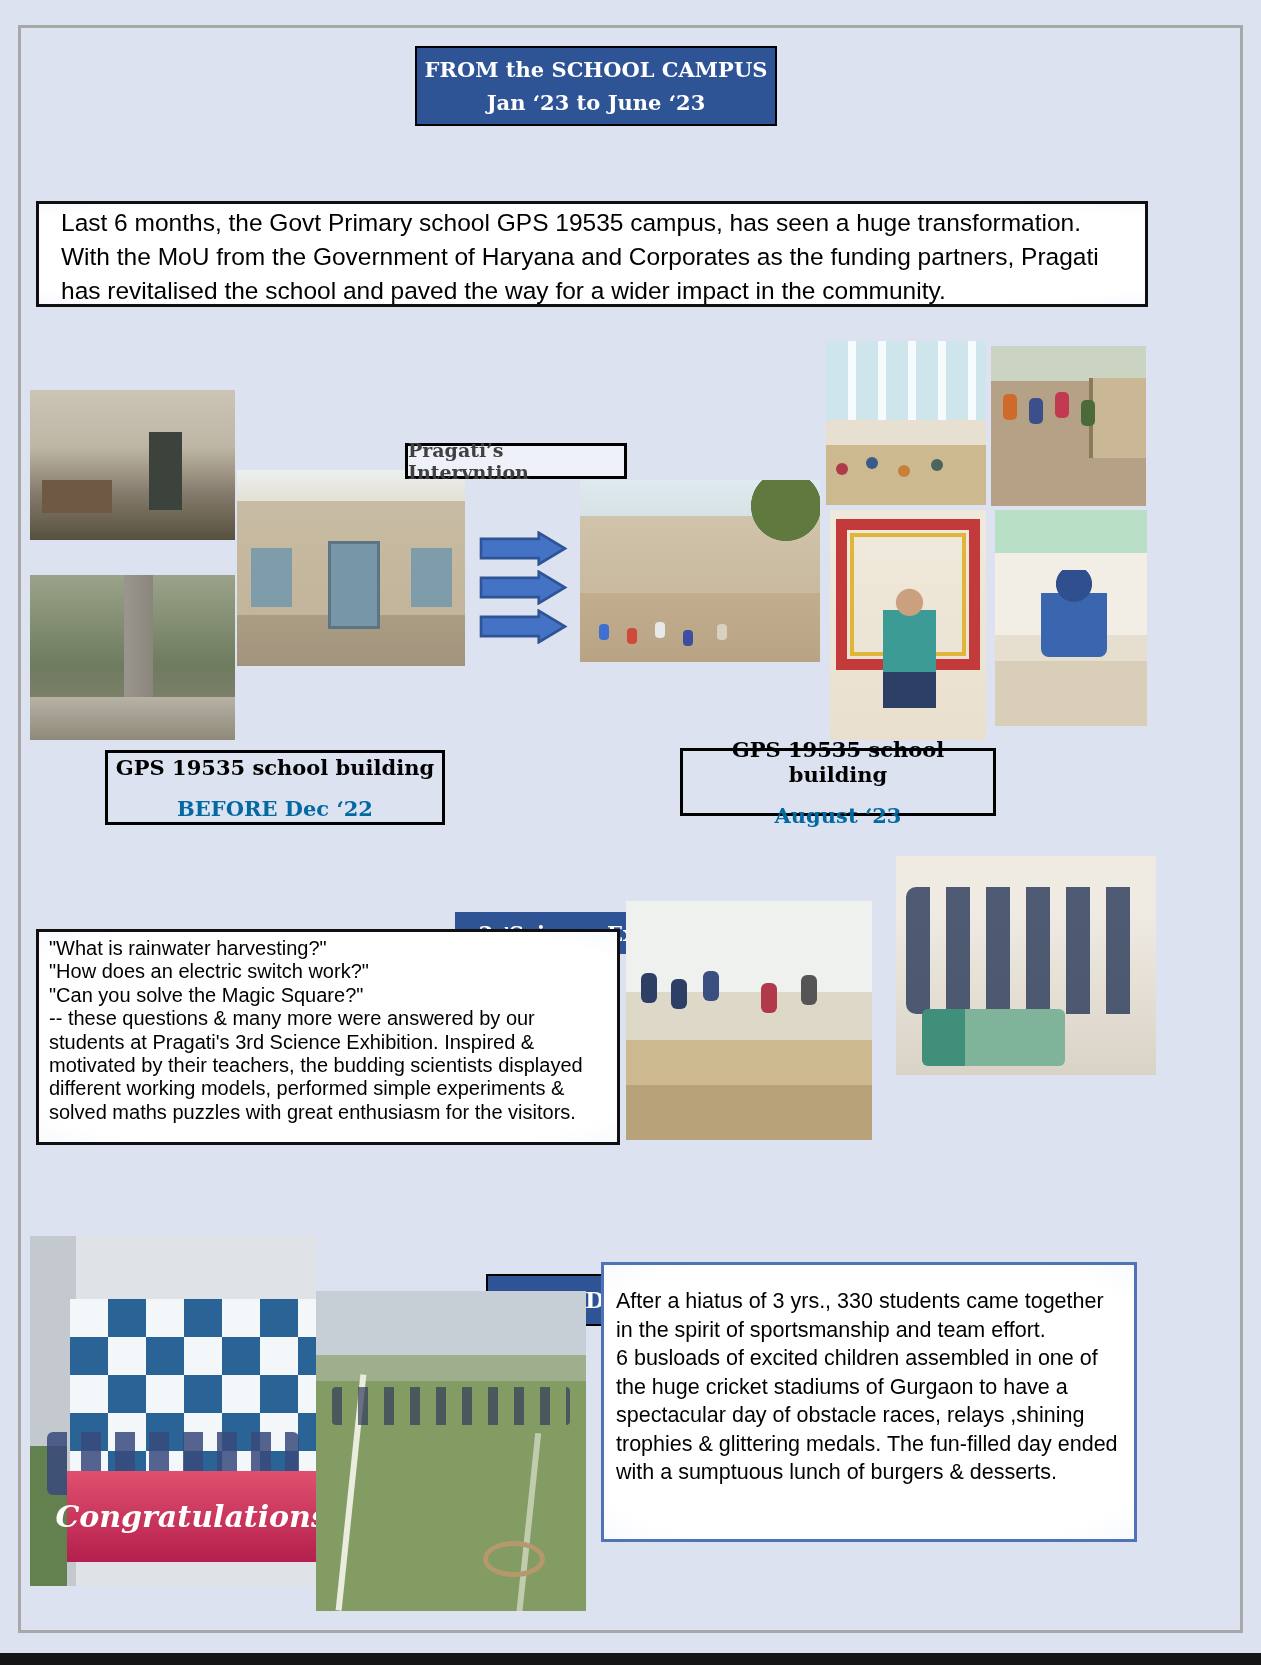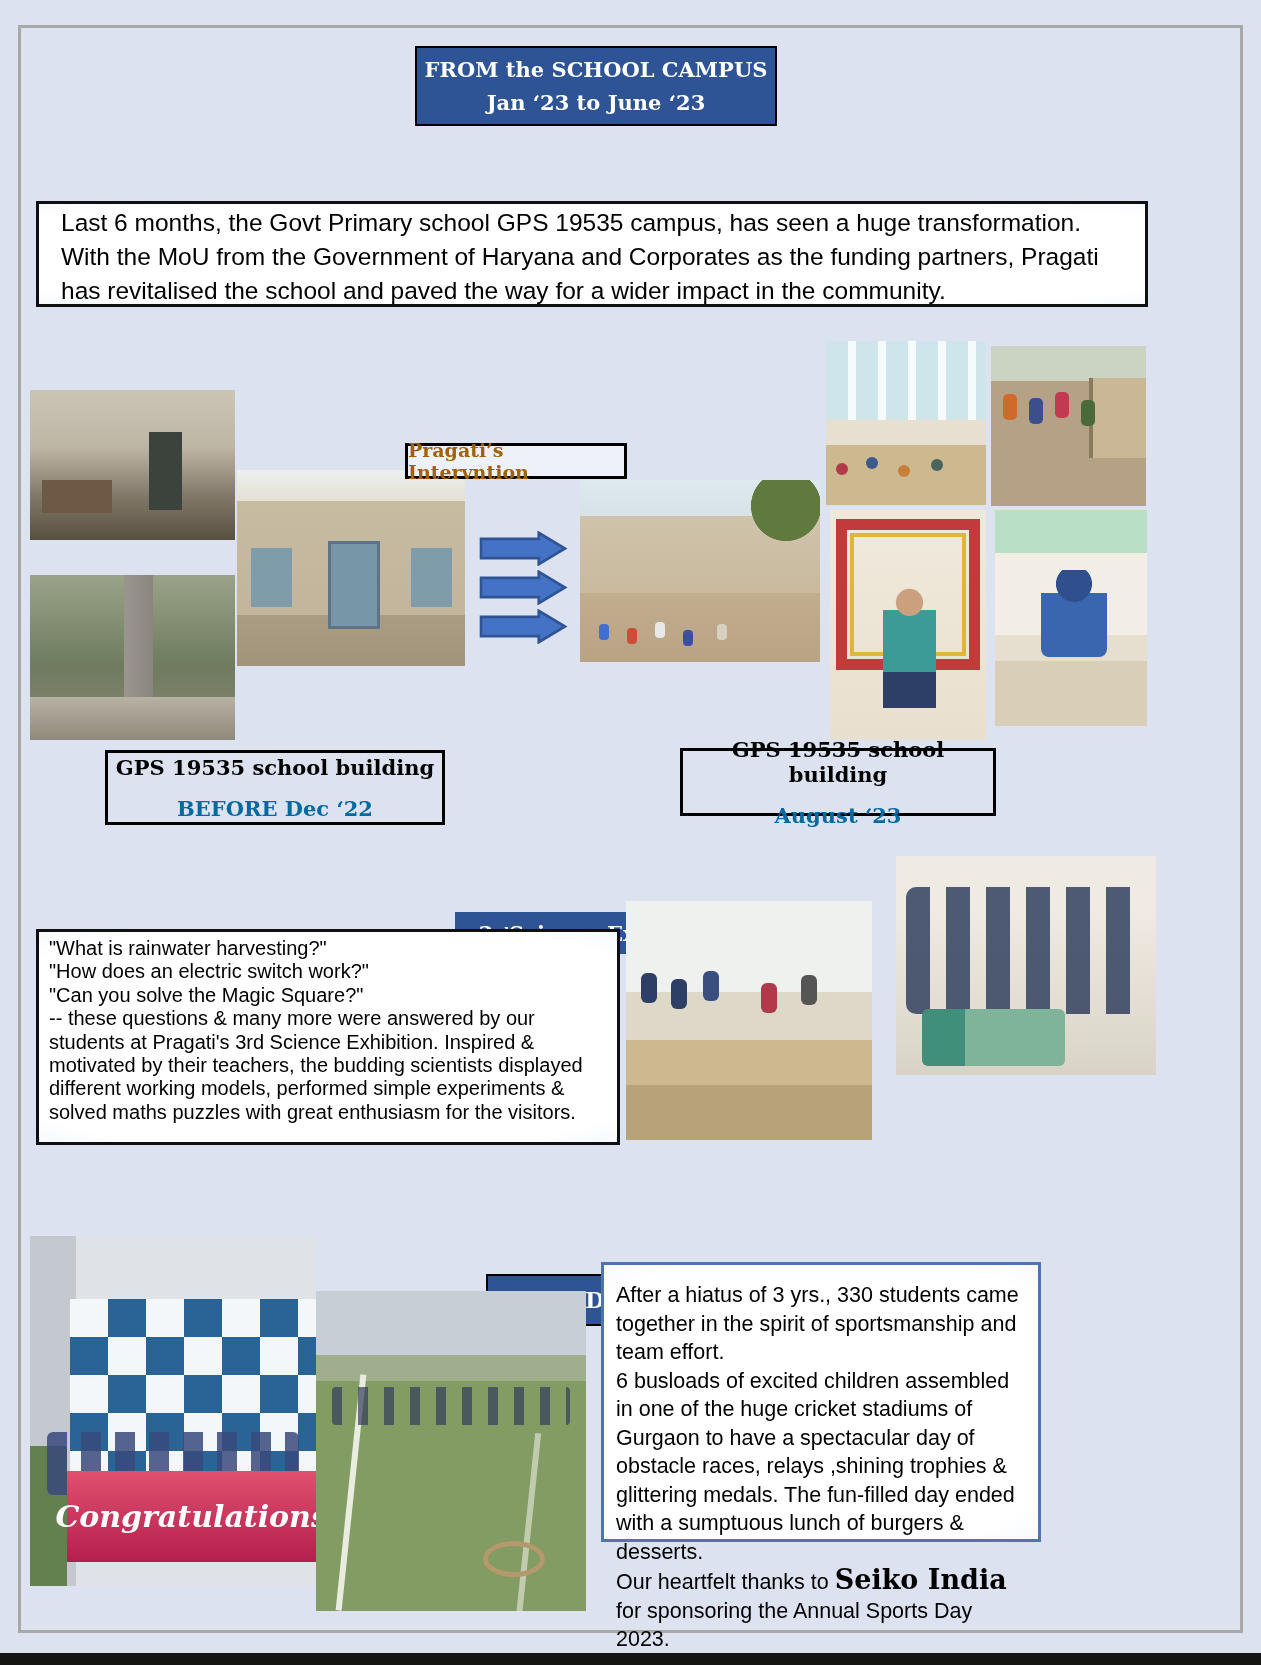--- a/index.html
+++ b/index.html
@@ -25,27 +25,27 @@
   .sci-banner { left:455px; top:896px; width:390px; height:42px; font-size:21px; flex-direction:row; }
   .sci-banner sup { font-size:13px; line-height:0; }
   .sports-banner { left:486px; top:1258px; width:290px; height:52px; border:2px solid #000; font-size:22px; }
 
   .textbox {
     position:absolute; border:3px solid #101010;
     background: radial-gradient(ellipse 115% 105% at 50% 50%, #ffffff 55%, #f2f5fc 72%, #b7c4e9 100%);
   }
   .intro { left:36px; top:201px; width:1112px; height:106px; font-size:24.5px; line-height:34px; padding:2px 22px; }
   .sci-box { left:36px; top:929px; width:584px; height:216px; font-size:20px; line-height:23.4px; padding:5px 10px; }
-  .sports-box { left:601px; top:1262px; width:440px; height:280px; font-size:21.5px; line-height:28.5px; padding:16px 12px; border-color:#4f74b3; }
+  .sports-box { left:601px; top:1262px; width:536px; height:280px; font-size:21.5px; line-height:28.5px; padding:22px 12px; border-color:#4f74b3; }
   .sports-box .para { margin:0; }
   .sponsor { font-family:"DejaVu Serif", serif; font-weight:bold; font-size:27px; }
 
   .label-int {
     position:absolute; left:405px; top:443px; width:222px; height:36px;
-    border:3px solid #000; background:#eef1f9; color:#a16207;
+    border:3px solid #000; background:#eef1f9; color:#404040;
     font-family:"DejaVu Serif", serif; font-weight:bold; font-size:19px;
     display:flex; align-items:center; justify-content:center;
   }
 
   .caption {
     position:absolute; border:3px solid #000; background:transparent;
     display:flex; flex-direction:column; align-items:center; justify-content:center;
     font-family:"DejaVu Serif", serif; font-weight:bold; text-align:center;
   }
   .cap-before { left:105px; top:750px; width:340px; height:75px; }
@@ -220,17 +220,16 @@
     <div class="congrats-grass"></div>
     <div class="congrats-band">Congratulations</div>
   </div>
   <div class="photo ph-field">
     <div class="field-kids"></div>
   </div>
 
   <div class="textbox sports-box">
     <p class="para">After a hiatus of 3 yrs., 330 students came together in the spirit of sportsmanship and team effort.</p>
     <p class="para">6 busloads of excited children assembled in one of the huge cricket stadiums of Gurgaon to have a spectacular day of obstacle races, relays ,shining trophies &amp; glittering medals. The fun-filled day ended with a sumptuous lunch of burgers &amp; desserts.</p>
-    <p class="para"><span>Our heartfelt thanks to </span><span class="sponsor">Seiko India</span><span>  for sponsoring the Annual Sports Day 2023.</span></p>
   </div>
 
   <div class="bottom-bar"></div>
 </div>
 
 </body></html>

